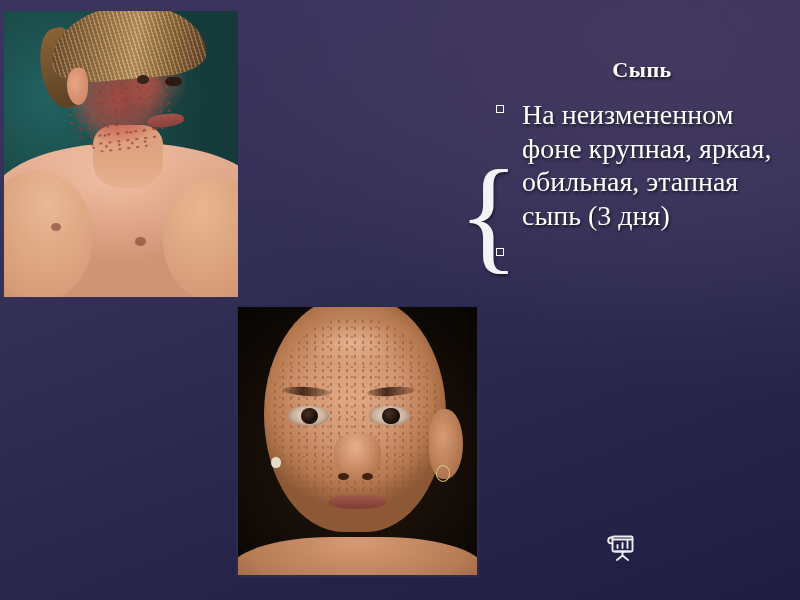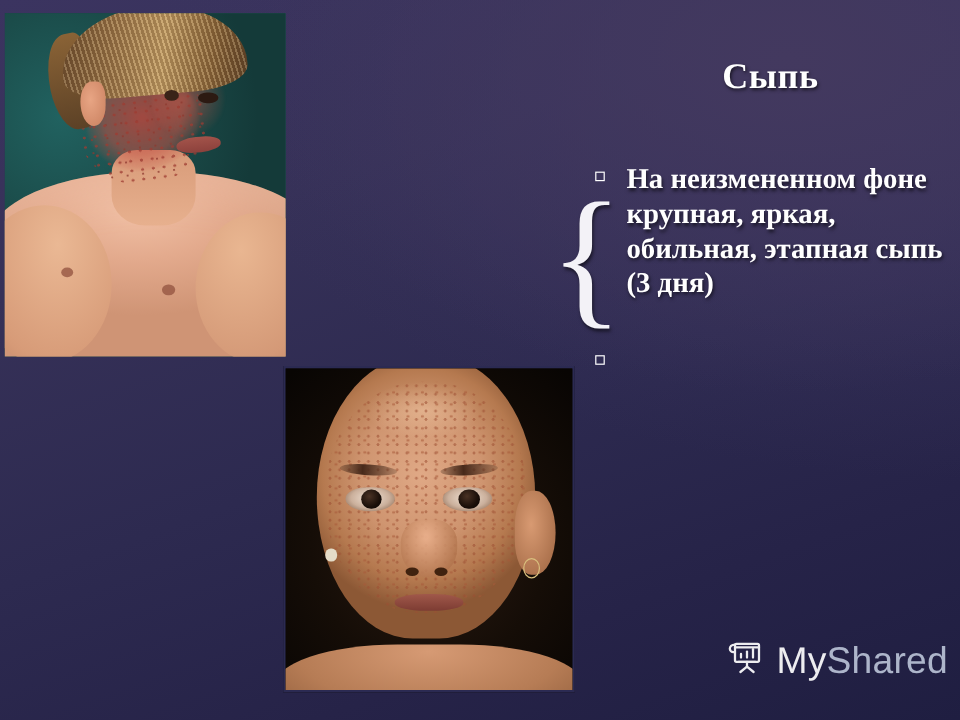--- a/index.html
+++ b/index.html
@@ -292,48 +292,47 @@
     color: #f3f2f7;
     font-family: "Liberation Serif", "DejaVu Serif", serif;
     text-shadow: 1px 2px 3px rgba(0,0,0,.55);
     user-select: none;
   }
 
   
   #title {
     position: absolute;
     left: 492px;
-    top: 47px;
+    top: 57px;
     width: 300px;
     text-align: center;
-    font-size: 30px;
+    font-size: 22px;
     font-weight: bold;
     color: #ffffff;
     letter-spacing: .5px;
     text-shadow: 1px 2px 3px rgba(0,0,0,.65);
   }
   #bullet-list {
     position: absolute;
     left: 492px;
     top: 98px;
     width: 306px;
     margin: 0;
     padding: 0;
     list-style: none;
   }
   #bullet-list li {
     position: relative;
     padding-left: 30px;
     margin-bottom: 9px;
-    font-size: 24px;
-    font-weight: bold;
+    font-size: 28px;
+    font-weight: normal;
     line-height: 1.20;
     color: #ffffff;
     text-shadow: 1px 2px 3px rgba(0,0,0,.6);
-    margin-top: 38px;
   }
   #bullet-list li .marker {
     position: absolute;
     left: 4px;
     top: 7px;
     width: 8px;
     height: 8px;
     border: 1.6px solid #ffffff;
     box-sizing: border-box;
   }
@@ -422,16 +421,15 @@
         <path d="M8.5 8.5 L28.5 8.5"></path>
         <path d="M8.5 6.2 C5.6 6.2 4.2 8.0 4.2 9.6 C4.2 11.2 5.6 12.4 7.2 12.4 L8.5 12.4"></path>
         <path d="M13.5 17 L13.5 14"></path>
         <path d="M18.5 17 L18.5 12"></path>
         <path d="M23.5 17 L23.5 10"></path>
         <path d="M11.5 20.5 L25.5 20.5"></path>
         <path d="M18.5 20.5 L18.5 25"></path>
         <path d="M13 29 L18.5 24.5 L24 29"></path>
       </svg>
     </span>
-    <span class="wm-text"><span class="wm-my">My</span><span class="wm-shared">Shared</span></span>
   </div>
 
 </div>
 
 </body></html>

